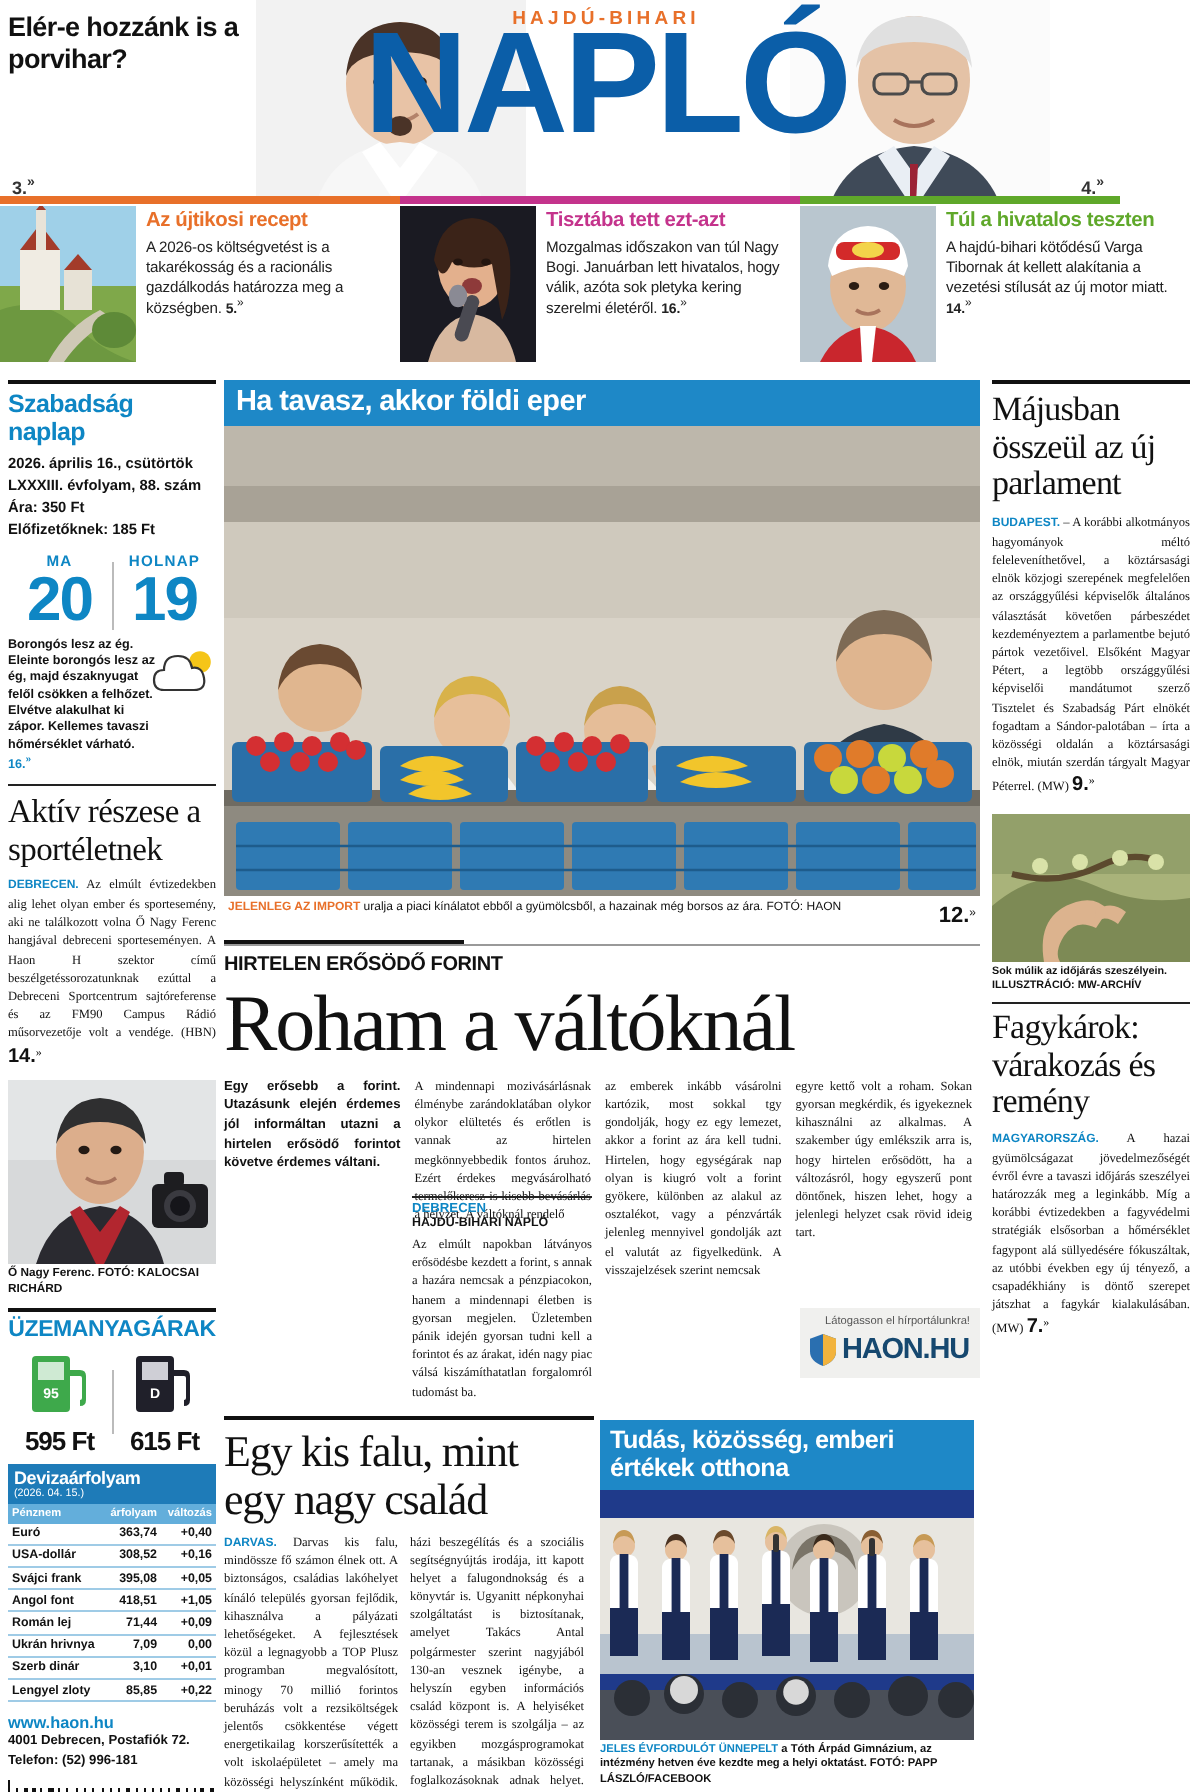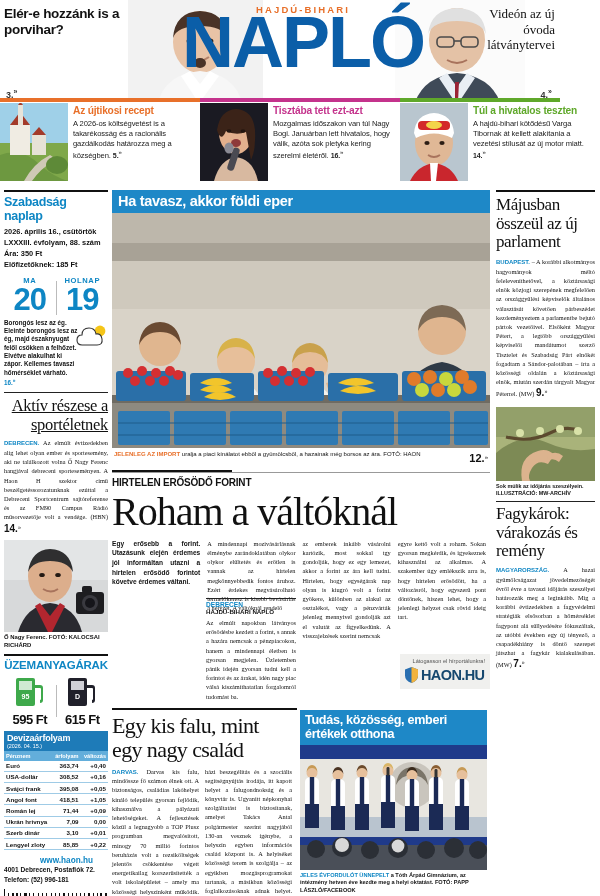--- a/index.html
+++ b/index.html
@@ -52,21 +52,21 @@
   .imp { font-size:7.4px; font-weight:bold; line-height:1.5; color:#111; }
   .wbox { display:flex; margin:6px 0 4px; align-items:flex-end; }
   .wcol { flex:1; text-align:center; }
   .wcol .lbl { font-size:7.6px; font-weight:bold; color:#0E86C4; letter-spacing:0.6px; }
   .wcol .deg { font-size:31px; font-weight:bold; color:#0E86C4; line-height:0.95; letter-spacing:-1px; }
   .wsep { width:1px; background:#bbb; height:34px; }
   .wtext { font-size:6.3px; line-height:1.32; font-weight:bold; padding-right:30px; position:relative; min-height:46px; }
   .wtext .pgn { color:#0E86C4; }
   .wicon { position:absolute; right:0px; top:4px; width:32px; height:26px; }
 
-  .hl-serif { font-family:"Liberation Serif", serif; font-size:16.5px; line-height:1.12; text-align:right; letter-spacing:-0.3px;text-decoration:underline; }
+  .hl-serif { font-family:"Liberation Serif", serif; font-size:16.5px; line-height:1.12; text-align:left; letter-spacing:-0.3px; }
   .bodytext { font-family:"Liberation Serif", serif; font-size:6.3px; line-height:1.46; text-align:justify; color:#111; }
   .dl { color:#0E86C4; font-weight:bold; font-family:"Liberation Sans", sans-serif; font-size:6px; }
   .pgref { font-family:"Liberation Sans", sans-serif; font-weight:bold; font-size:10px; }
 
   .photoL { width:104px; height:92px; overflow:hidden; }
   .cap { font-size:5.9px; line-height:1.3; margin-top:2px; color:#111; font-weight:bold; }
 
   .fuelhdr { color:#0E86C4; font-weight:bold; font-size:11.5px; letter-spacing:-0.2px; text-align:center; margin:3px 0 3px; }
   .fuelrow { display:flex;align-items:center; }
   .fcell { flex:1; text-align:center; }
@@ -75,21 +75,21 @@
   
   .fx { width:100%; border-collapse:collapse; font-size:6.2px; }
   .fx th, .fx td { padding:1.6px 2px; }
   .fxhead { background:#1E7BB8; color:#fff; }
   .fxhead .t1 { font-size:9px; font-weight:bold; letter-spacing:-0.2px; }
   .fxhead .t2 { font-size:5.4px; }
   .fxcolhdr td { background:#63AEDB; color:#fff; font-weight:bold; font-size:5.6px; }
   .fx tbody tr td { border-bottom:0.7px solid #9FCBE6; font-weight:bold; }
   .fx .num { text-align:right; }
 
-  .siteurl { color:#0E86C4; font-weight:bold; font-size:8.2px;margin-left:36px; }
+  .siteurl { color:#0E86C4; font-weight:bold; font-size:8.2px; }
   .addr { font-size:6.6px; line-height:1.45; font-weight:bold; }
   .barcode { height:30px; display:flex; align-items:flex-end; gap:1px; margin-top:5px; }
   .barcode i { display:block; background:#111; width:1px; }
 
   
   .cbanner { background:#1E88C7; color:#fff; font-weight:bold; font-size:14.5px; padding:3px 6px 4px; letter-spacing:-0.3px; }
   .mainphoto { width:378px; height:235px; overflow:hidden; position:relative; }
   .maincap { display:flex; justify-content:space-between; align-items:flex-start; font-size:6px; line-height:1.3; padding:3px 2px 0 2px; }
   .maincap .cap-l b { color:#E8702A; }
   .kicker2 { font-size:10px; font-weight:bold; color:#0E86C4; letter-spacing:-0.2px; }
@@ -148,23 +148,20 @@
       </svg>
     </div>
 
     <div class="tz-left">
       <span>Elér-e hozzánk is a porvihar?</span>
     </div>
     <div class="pg-badge" style="left:6px; top:88px;">
       <span>3.</span><sup>»</sup>
     </div>
 
-    <div class="tz-right">
-      <span>Videón az új óvoda látványtervei</span>
-    </div>
     <div class="pg-badge" style="right:8px; top:88px;">
       <span>4.</span><sup>»</sup>
     </div>
 
     <div class="masthead">
       <div class="kicker-mast">HAJDÚ-BIHARI</div>
       <div class="logo-napló">NAPLÓ</div>
     </div>
 
     <div class="colorbar">

